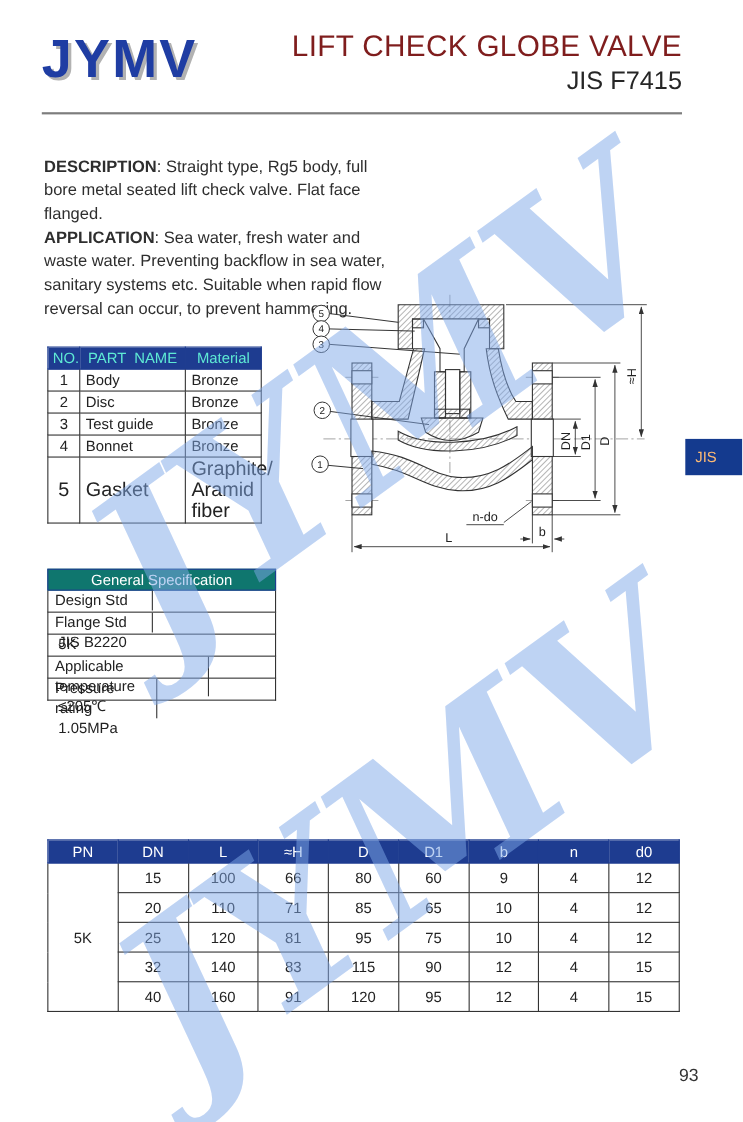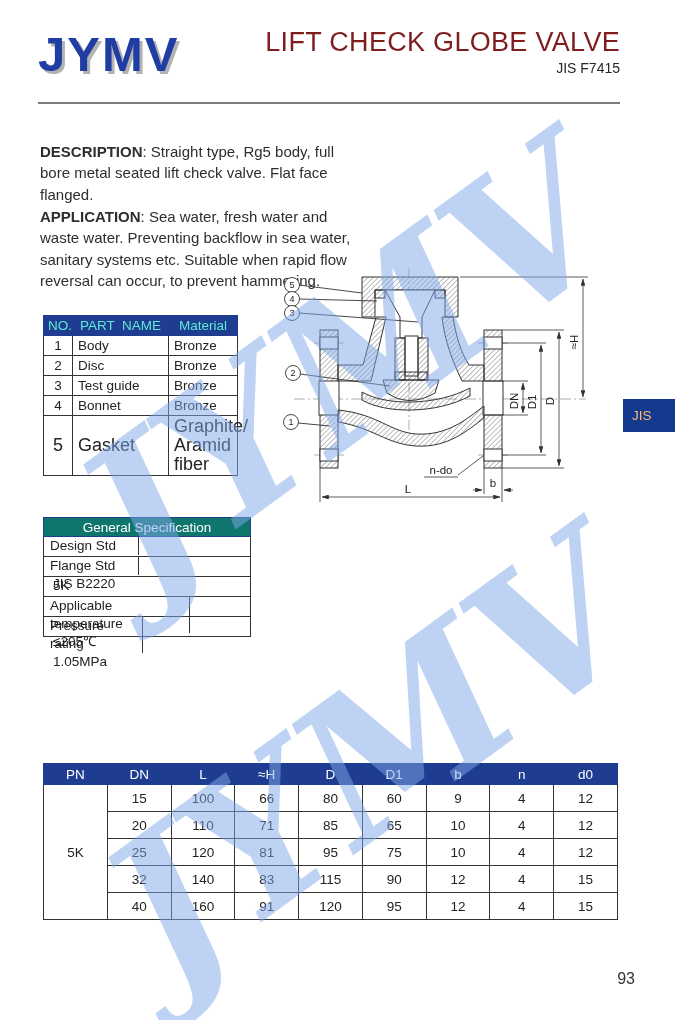--- a/index.html
+++ b/index.html
@@ -13,21 +13,21 @@
     position: absolute; top: 26px; left: 38px;
     font-size: 49px; font-weight: bold; letter-spacing: 2px;
     color: #1f3da3; text-shadow: 3px 3px 0 #b2b2b2;
   }
   .title {
     position: absolute; top: 27px; right: 55px;
     font-size: 27px; font-weight: 400; color: #7f1d1d; letter-spacing: 0.3px;
   }
   .subtitle {
     position: absolute; top: 60px; right: 55px;
-    font-size: 14px; color: #262626;
+    font-size: 23px; color: #262626;
   }
   .rule { position: absolute; top: 102px; left: 38px; width: 582px; height: 2px; background: #7d7d7d; }
 
   
   .desc { position: absolute; top: 141px; left: 40px; width: 325px; font-size: 15px; line-height: 1.42; }
   .app  { position: absolute; top: 206px; left: 40px; width: 325px; font-size: 15px; line-height: 1.42; }
   .desc b, .app b { font-weight: bold; }
 
   
   table.parts {

